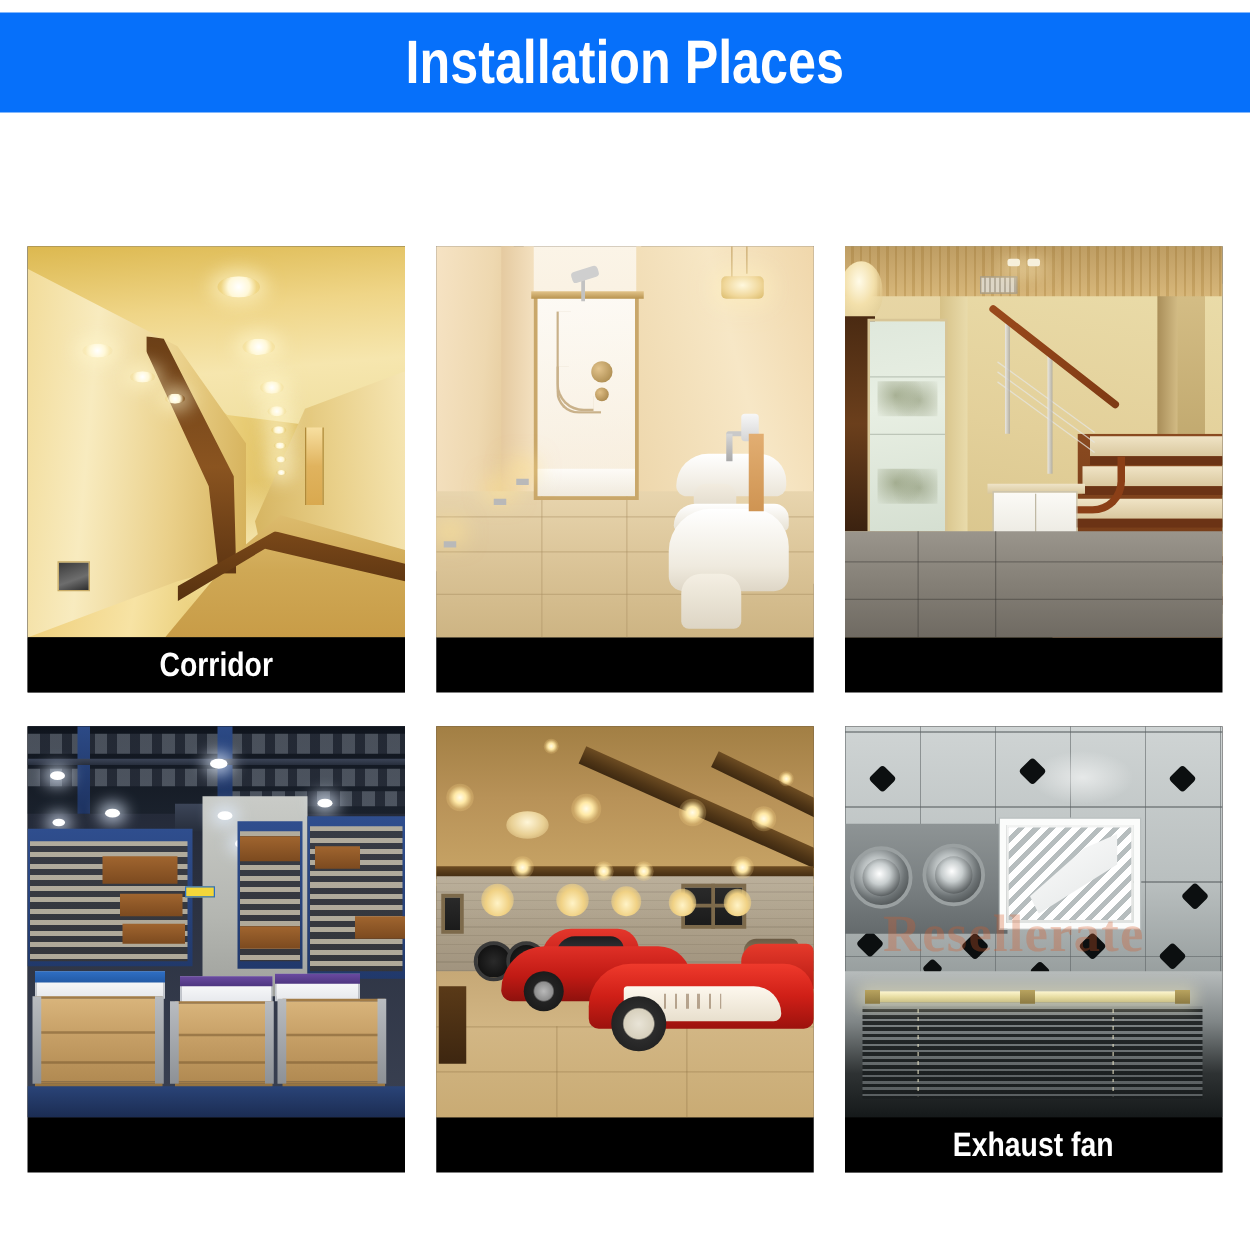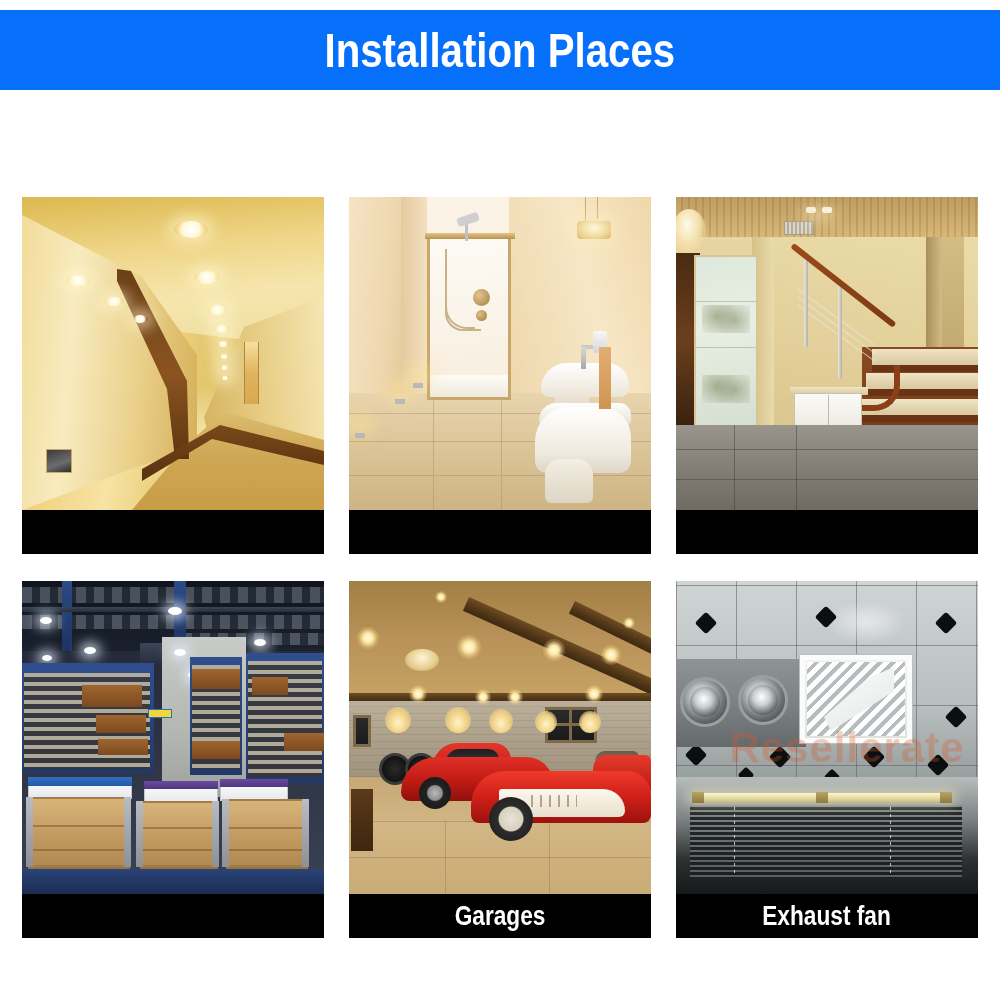--- a/index.html
+++ b/index.html
@@ -658,27 +658,26 @@
   .ex-blind-cord {
     width: 1px;
     background: repeating-linear-gradient(180deg, rgba(235,230,200,0.8) 0px, rgba(235,230,200,0.8) 3px, rgba(235,230,200,0) 3px, rgba(235,230,200,0) 7px);
   }
   .ex-watermark {
     left: 0; top: 146px; width: 270px; height: 42px;
     display: flex;
     align-items: center;
     justify-content: center;
     color: rgba(214,90,40,0.30);
-    font-family: Liberation Sans, sans-serif;
+    font-family: Liberation Serif, serif;
     font-weight: bold;
     font-size: 42px;
     letter-spacing: 1px;
     white-space: nowrap;
     overflow: hidden;
-    margin-left: 36px;
   }
 </style>
 </head>
 <body>
 
 <div id="page">
 
   <div class="banner">
     <div class="banner-title">Installation Places</div>
   </div>
@@ -700,20 +699,23 @@
         <div class="lay dl" style="left:192px;top:128px;width:15px;height:8px;"></div>
         <div class="lay dl" style="left:195px;top:144px;width:12px;height:6px;"></div>
         <div class="lay dl" style="left:197px;top:157px;width:10px;height:5px;"></div>
         <div class="lay dl" style="left:198px;top:168px;width:9px;height:5px;"></div>
         <div class="lay dl" style="left:199px;top:179px;width:8px;height:4px;"></div>
         <div class="lay dl" style="left:44px;top:78px;width:24px;height:11px;"></div>
         <div class="lay dl" style="left:82px;top:100px;width:20px;height:9px;"></div>
         <div class="lay dl" style="left:110px;top:118px;width:16px;height:8px;"></div>
         <div class="lay corr-door"></div>
         <div class="lay corr-panel"></div>
+      </div>
+      <div class="caption">
+        <span class="caption-text">Corridor</span>
       </div>
     </div>
 
     <div class="tile">
       <div class="photo">
         <div class="lay bath-bg"></div>
         <div class="lay bath-back"></div>
         <div class="lay bath-wallR"></div>
         <div class="lay bath-wallL"></div>
         <div class="lay bath-wallL2"></div>
@@ -898,23 +900,20 @@
         <div class="lay gar-car1-glass"></div>
         <div class="lay gar-car1"></div>
         <div class="lay gar-wheel-dark" style="left:70px;top:196px;width:32px;height:32px;"></div>
         <div class="lay gar-car2-wind"></div>
         <div class="lay gar-car2-tail"></div>
         <div class="lay gar-car2"></div>
         <div class="lay gar-car2-cove"></div>
         <div class="lay gar-vents" style="left:182px;top:214px;width:46px;height:12px;"></div>
         <div class="lay gar-wheel" style="left:140px;top:216px;width:44px;height:44px;"></div>
       </div>
-      <div class="caption">
-        <span class="caption-text">Garages</span>
-      </div>
     </div>
 
     <div class="tile">
       <div class="photo">
         <div class="lay ex-bg"></div>
         <div class="lay ex-tilegrid"></div>
         <div class="lay ex-glow"></div>
         <div class="lay ex-diamond" style="left:22px;top:34px;"></div>
         <div class="lay ex-diamond" style="left:142px;top:28px;"></div>
         <div class="lay ex-diamond" style="left:262px;top:34px;"></div>

